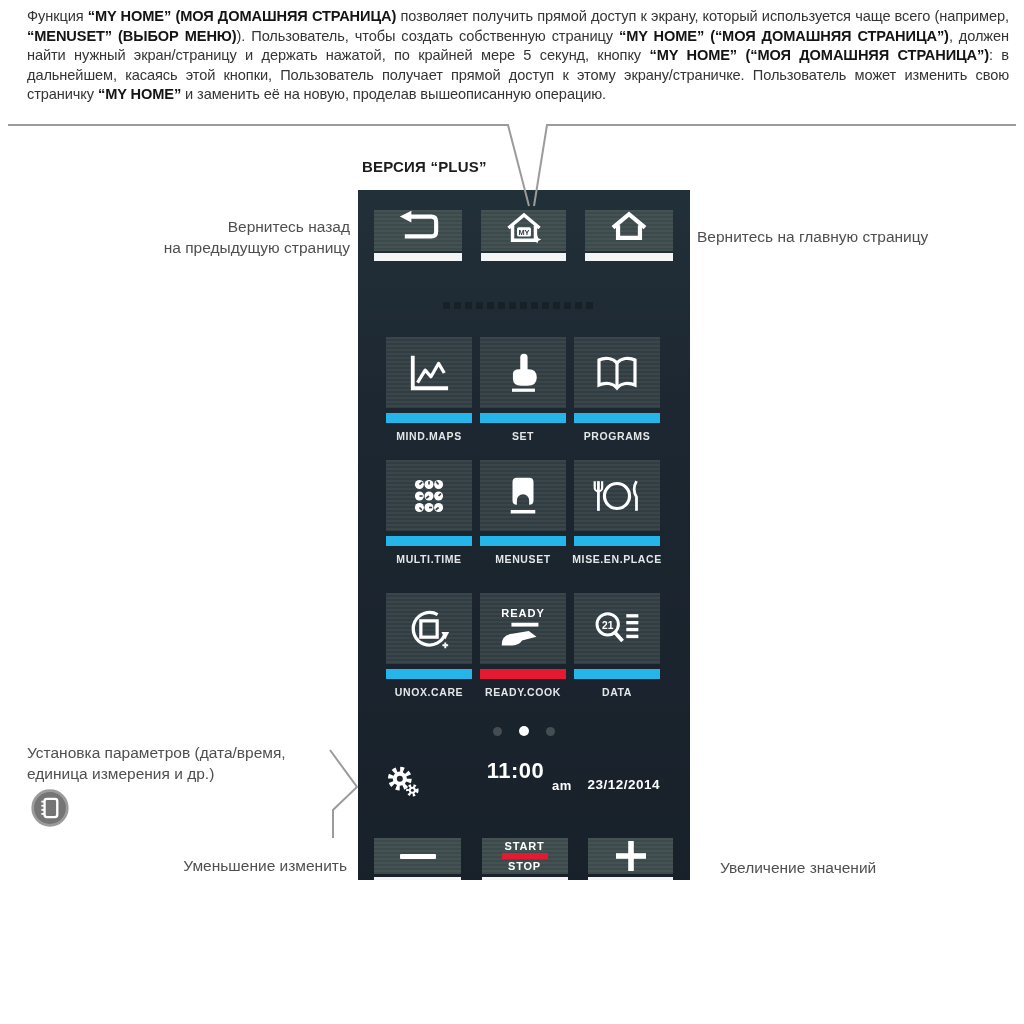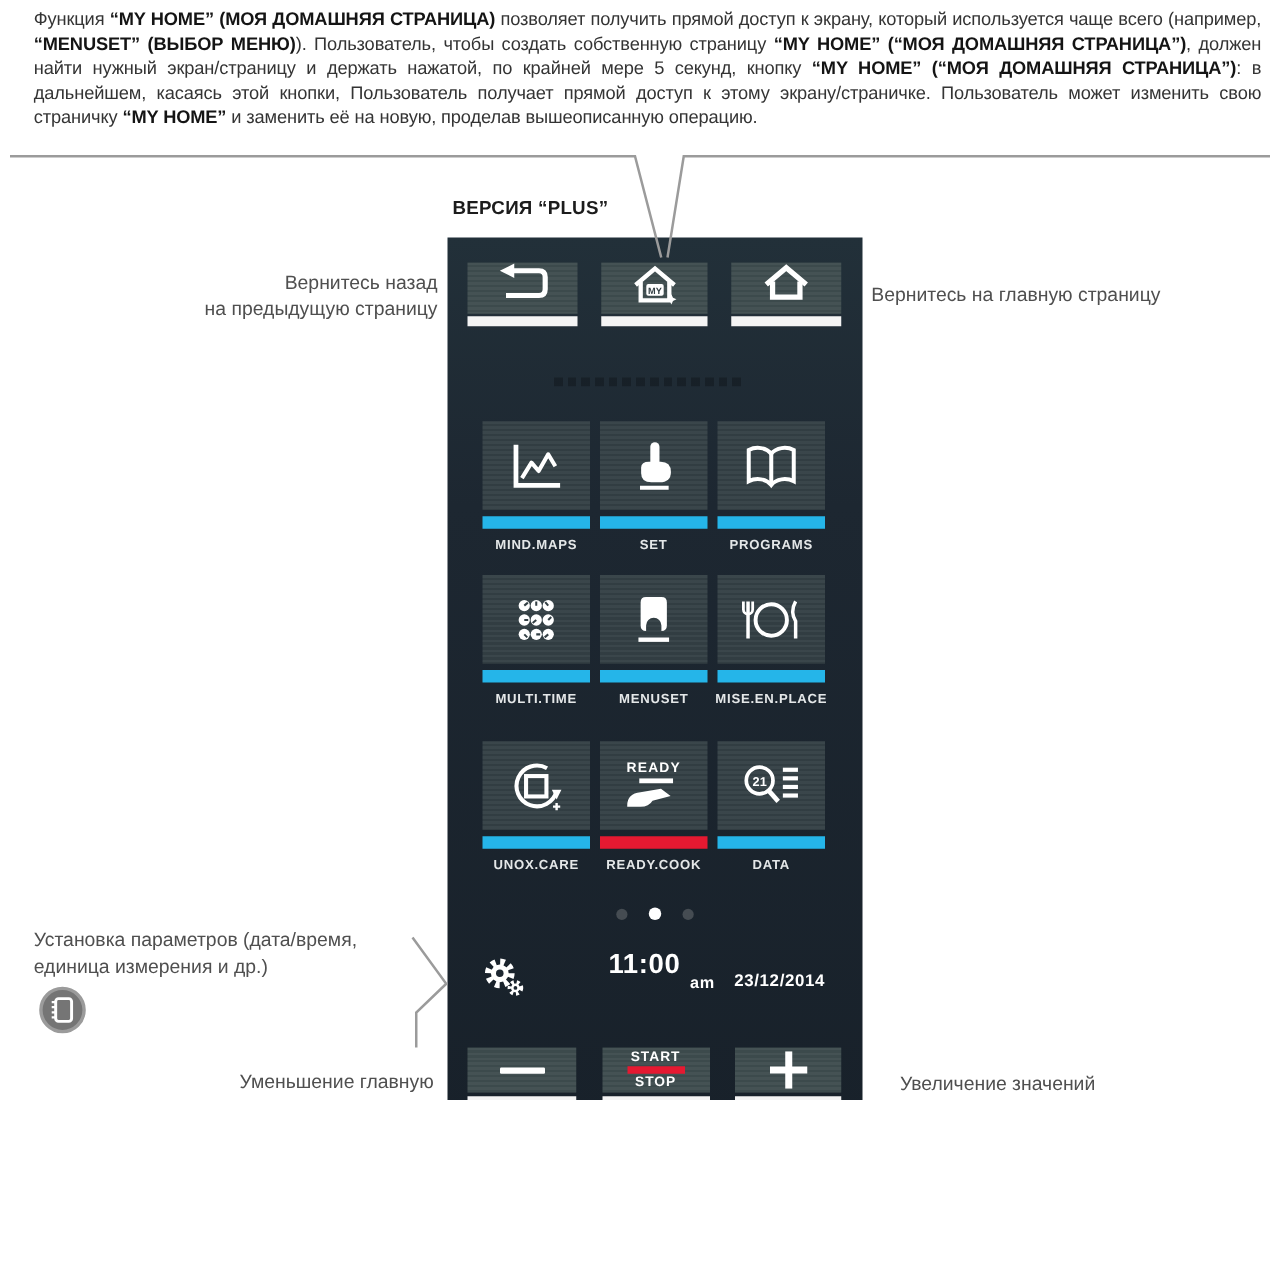--- a/index.html
+++ b/index.html
@@ -79,21 +79,21 @@
 
   <div class="abs ann" style="right:674px;top:216px;text-align:right;">
     <span>Вернитесь назад</span><br>
     <span>на предыдущую страницу</span>
   </div>
   <div class="abs ann" style="left:697px;top:226px;">Вернитесь на главную страницу</div>
   <div class="abs ann" style="left:27px;top:742px;">
     <span>Установка параметров (дата/время,</span><br>
     <span>единица измерения и др.)</span>
   </div>
-  <div class="abs ann" style="right:677px;top:855px;">Уменьшение главную</div>
+  <div class="abs ann" style="right:677px;top:855px;">Уменьшение изменить</div>
   <div class="abs ann" style="left:720px;top:857px;">Увеличение значений</div>
   <div class="abs ann" style="left:23px;top:951px;">
     <span>Кнопка </span><span class="b">СТАРТ СТОП</span><span> начните готовку</span>
   </div>
 
   <svg class="abs refcircle" style="left:30px;top:788px;" viewBox="0 0 44 44">
     <circle cx="22" cy="22" r="19" fill="#757575"></circle>
     <circle cx="22" cy="22" r="19" fill="none" stroke="#9b9b9b" stroke-width="3"></circle>
     <rect x="16" y="12" width="14" height="20" rx="2.5" fill="none" stroke="#fff" stroke-width="2.6"></rect>
     <g stroke="#fff" stroke-width="2">

